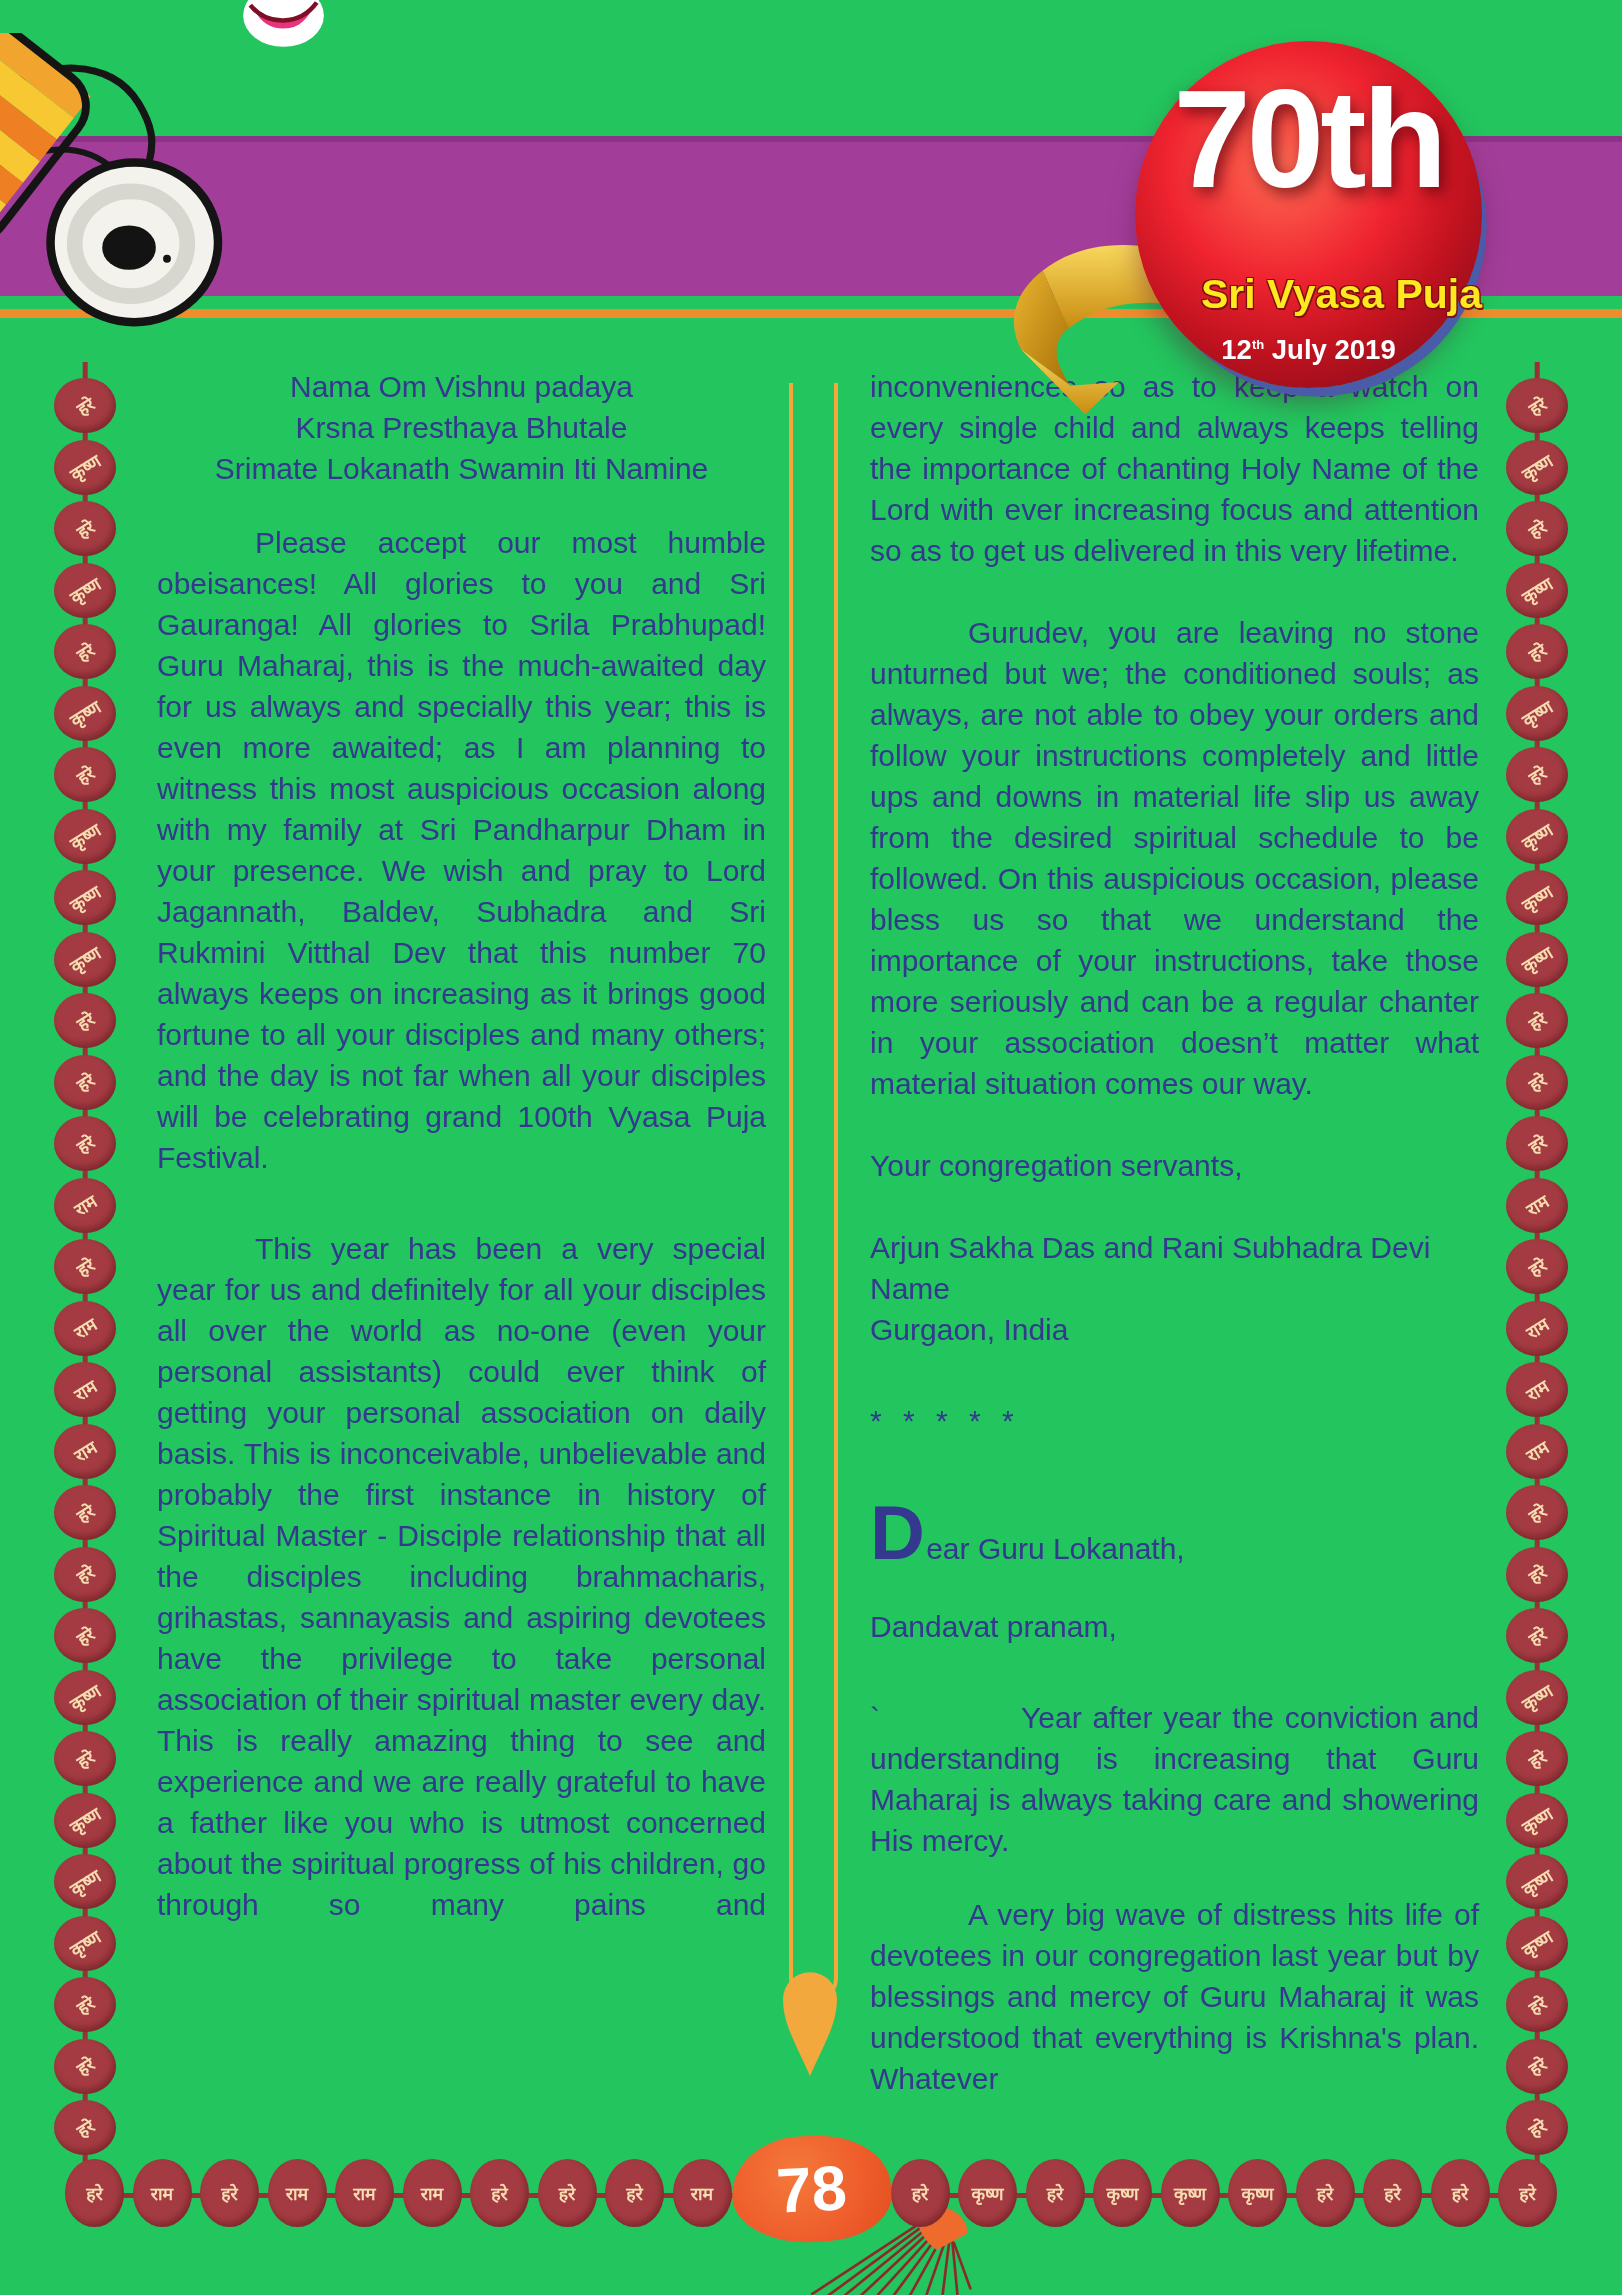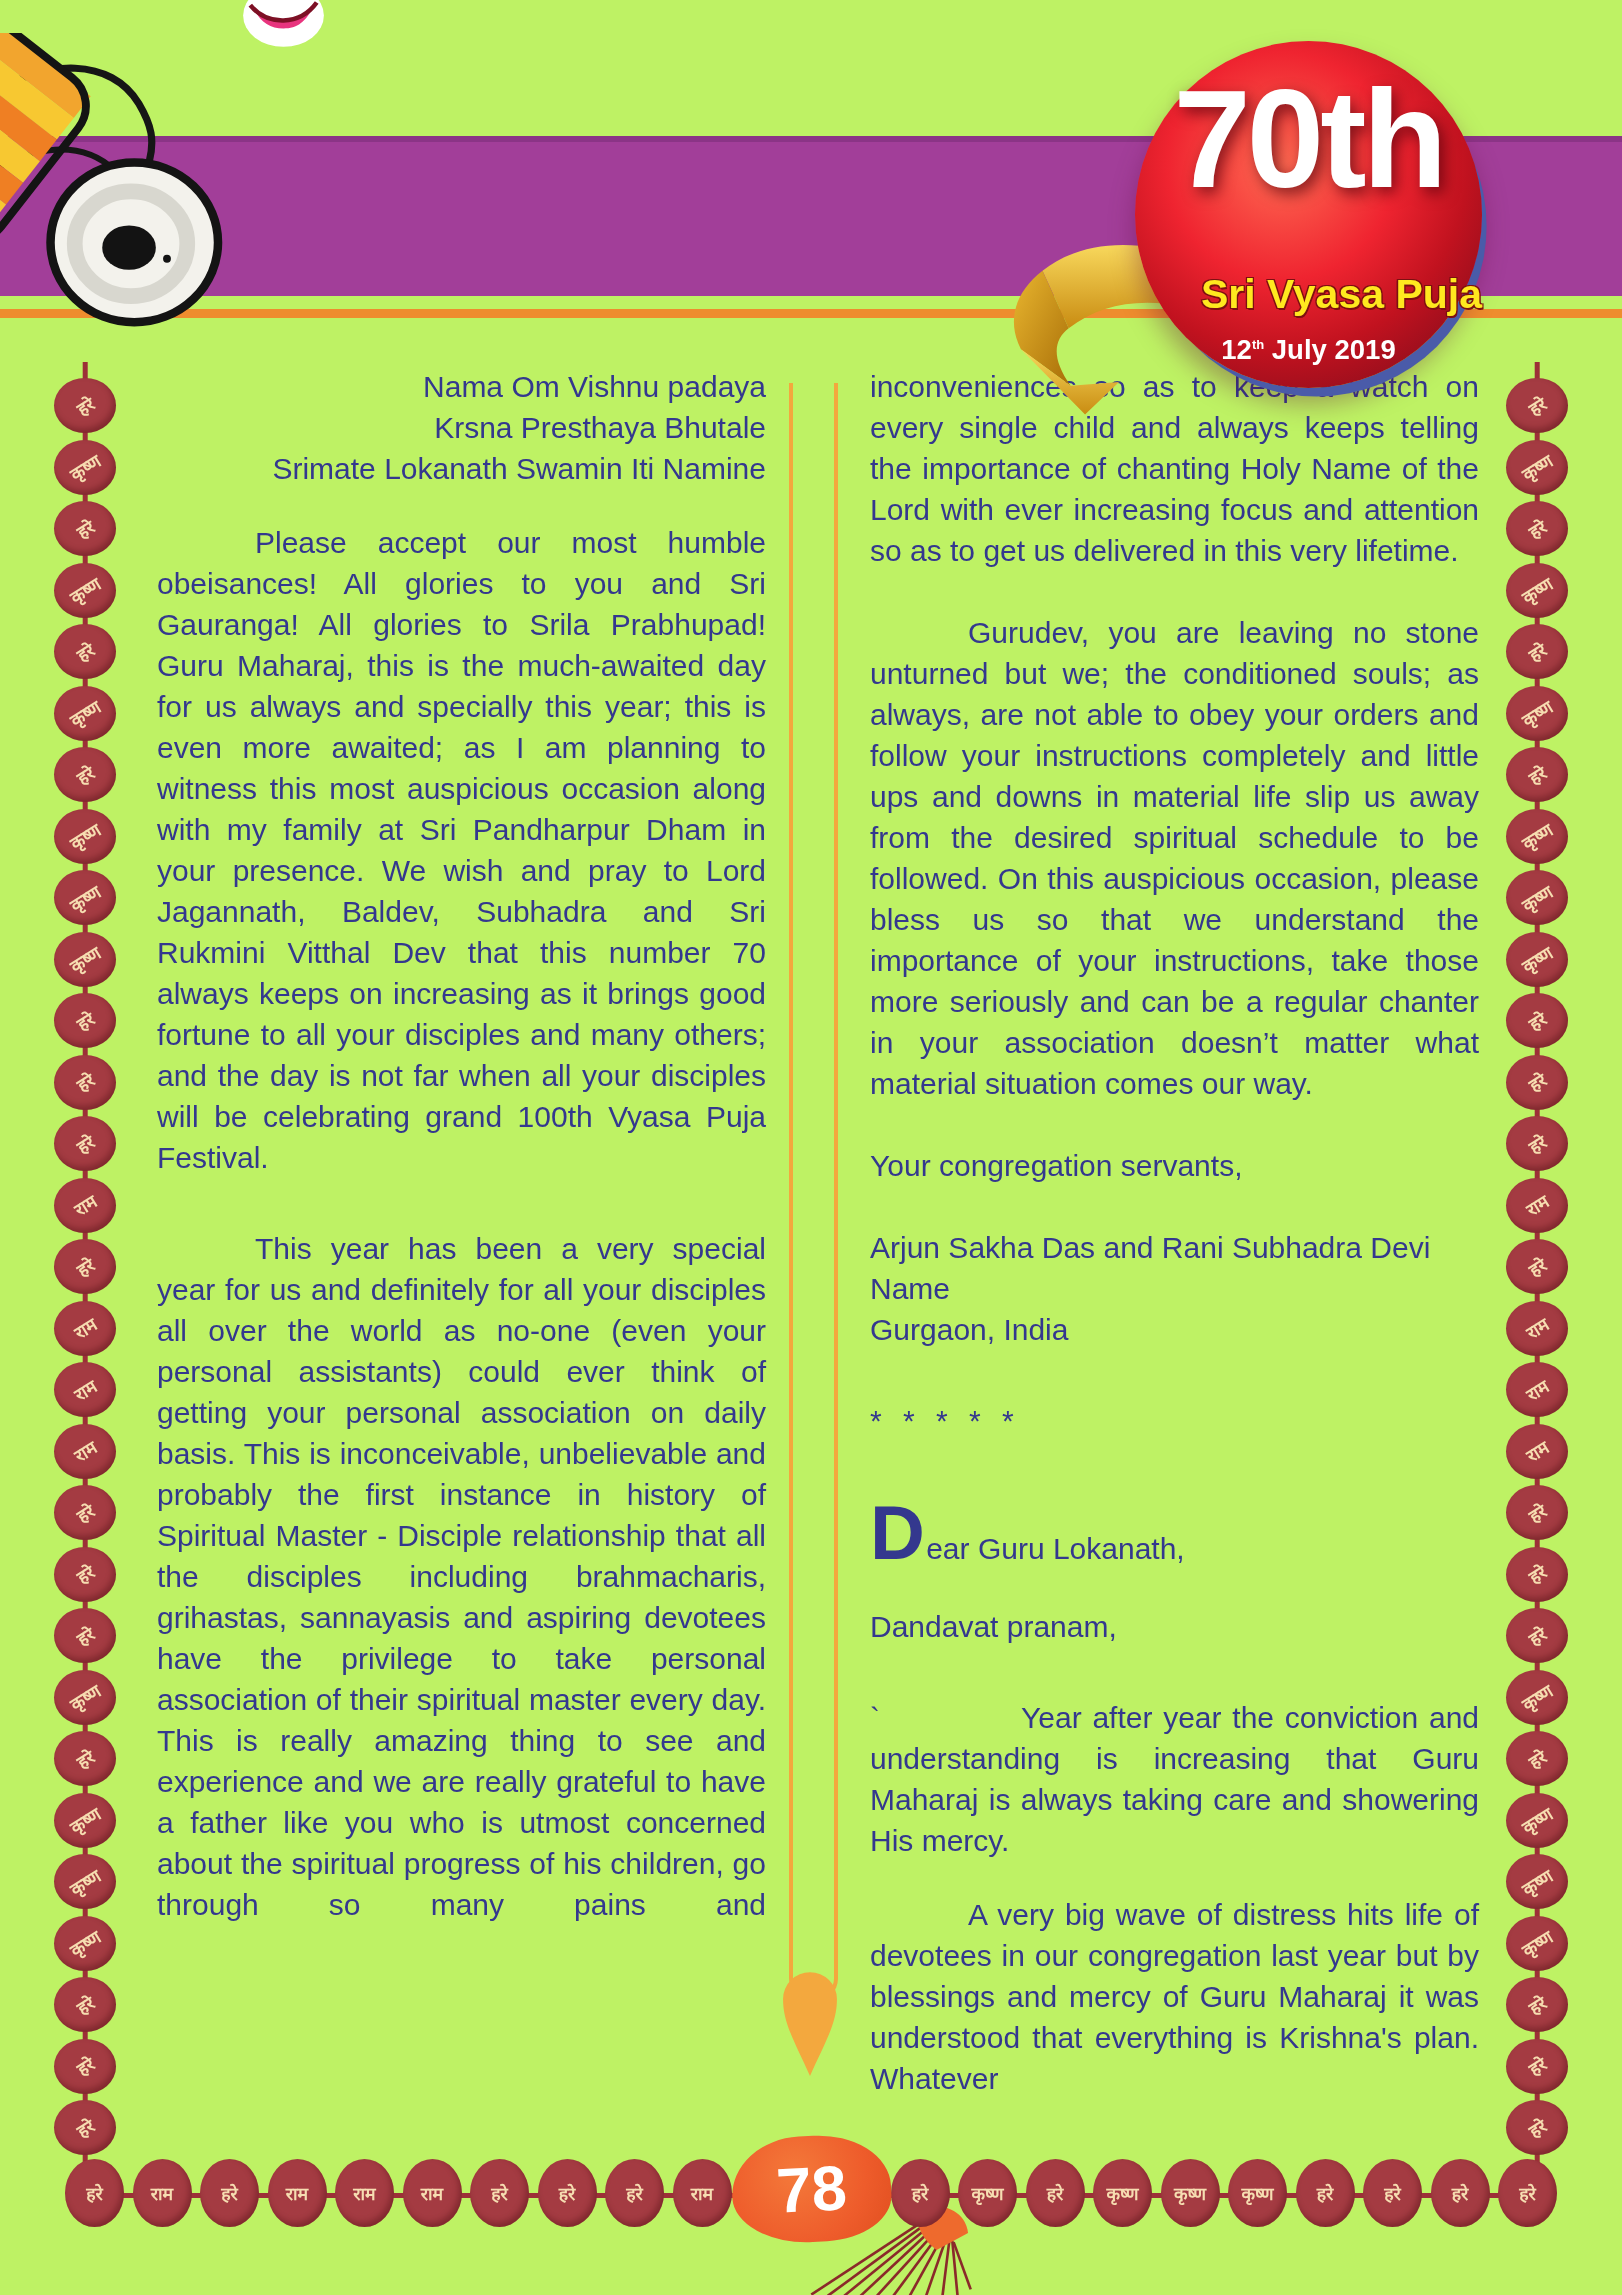--- a/index.html
+++ b/index.html
@@ -3,21 +3,21 @@
 <meta charset="utf-8">
 <style>
   html,body{margin:0;padding:0;}
   body{
     width:1622px;height:2295px;
     font-family:"Liberation Sans",sans-serif;
     background:#ffffff;
   }
   .page{
     position:relative;width:1622px;height:2295px;overflow:hidden;
-    background:#bef264;
+    background:#22c55e;
   }
   
   .band-dark{position:absolute;left:0;top:136px;width:100%;height:5.9px;background:#8b3486;}
   .band{position:absolute;left:0;top:142px;width:100%;height:154px;background:#a23e99;}
   .orange-rule{position:absolute;left:0;top:309px;width:100%;height:9.2px;background:#ee8d2e;}
 
   
   .drum{position:absolute;left:0;top:33px;width:226px;height:301px;}
   .tongue{position:absolute;left:241px;top:-3.9px;width:85px;height:56px;}
 
@@ -73,21 +73,21 @@
     display:flex;align-items:center;justify-content:center;transform:rotate(-3deg);
     color:#ffffff;font-size:63px;font-weight:bold;
   }
   .tassel{position:absolute;left:808px;top:2204px;width:164px;height:92px;z-index:1;}
 
   
   .col{position:absolute;top:366px;width:609px;color:#34388e;font-size:30px;line-height:41px;}
   .col-left{left:157px;}
   .col-right{left:870px;}
   .col p{margin:0;text-align:justify;}
-  .invocation div{text-align:right;}
+  .invocation div{text-align:center;}
   .indent{text-indent:98px;}
   .stretch-last{text-align-last:justify;}
   .salutation{margin-top:58px;height:73px;}
   .dropcap{font-size:76px;font-weight:bold;line-height:65px;letter-spacing:1.3px;}
   .sal-rest{font-size:30px;}
   .gap-md{margin-top:33px !important;}
   .gap-line{margin-top:41px !important;}
   .gap-lg{margin-top:50px !important;}
   .plain{text-align:left !important;}
   .tick-indent .tick{display:inline-block;width:151px;}

